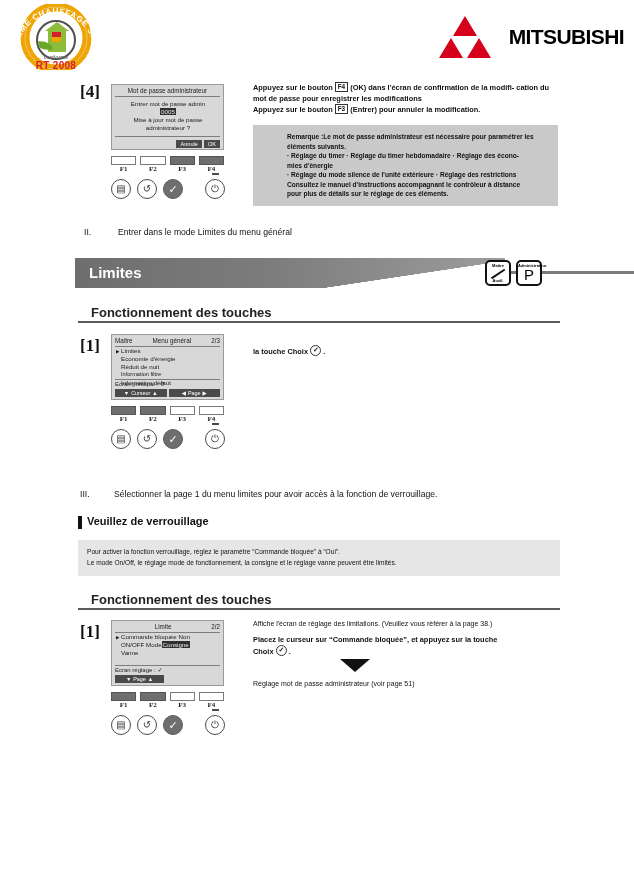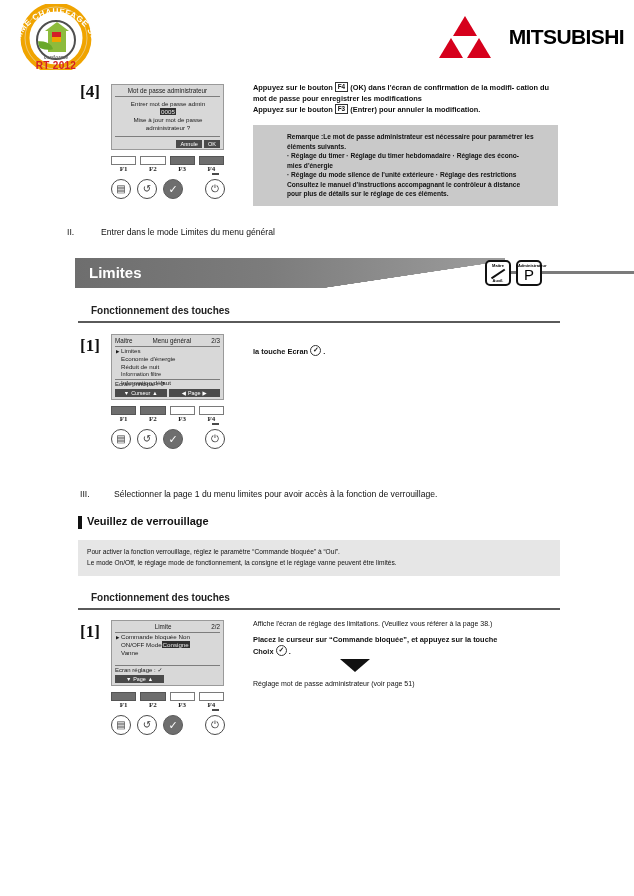--- a/index.html
+++ b/index.html
@@ -170,21 +170,21 @@
   }
   .badge-ma { left:410px; }
   .badge-p  { left:441px; }
   .bd-top { position:absolute; left:0; right:0; top:1px; text-align:center; font-size:4px; font-weight:bold; }
   .bd-bot { position:absolute; left:0; right:0; bottom:1px; text-align:center; font-size:4px; font-weight:bold; }
   .bd-slash { position:absolute; left:3px; right:3px; top:11px; height:1.6px; background:#111; transform:rotate(-34deg); }
   .bd-p { position:absolute; left:0; right:0; top:5px; text-align:center; font-size:15px; font-weight:normal; line-height:16px; }
 
   
   .sec-head {
-    position:absolute; font-size:10px; font-weight:bold; color:#222;padding-left:13px;
+    position:absolute; font-size:13px; font-weight:bold; color:#222;padding-left:13px;
   }
   .sec-rule { position:absolute; height:1.5px; background:#5a5a5a; }
 
   
   .sub-head { position:absolute; font-size:11px; font-weight:bold; color:#111; padding-left:7px; }
   .sub-bar { position:absolute; width:4px; height:13px; background:#111; }
 
   .info-box {
     position:absolute; background:#e6e6e6; font-size:6.6px; line-height:1.65;
     color:#111; padding:7px 9px;
@@ -214,21 +214,21 @@
     </svg>
     <div class="eco-inner">
       <div class="eco-house">
         <div class="eco-stripe eco-s1"></div>
         <div class="eco-stripe eco-s2"></div>
         <div class="eco-stripe eco-s3"></div>
       </div>
       <div class="eco-leaf"></div>
     </div>
     <div class="eco-conforme">conforme</div>
-    <div class="eco-rt">RT 2012</div>
+    <div class="eco-rt">RT 2008</div>
   </div>
 
   <div class="me-logo">
     <div class="me-mark">
       <svg viewBox="0 0 56 44" width="56" height="44">
         <polygon points="28,2 40,22 16,22" fill="#d6001c"></polygon>
         <polygon points="14,24 26,44 2,44" fill="#d6001c"></polygon>
         <polygon points="42,24 54,44 30,44" fill="#d6001c"></polygon>
       </svg>
     </div>
@@ -301,21 +301,21 @@
   <span>(Entrer) pour annuler la modification.</span>
 </div>
 
 <div class="note-box" style="left:253px; top:125px; width:305px; white-space:pre-line;">Remarque :Le mot de passe administrateur est nécessaire pour paramétrer les éléments suivants.
 · Réglage du timer · Réglage du timer hebdomadaire · Réglage des écono-
 mies d'énergie
 · Réglage du mode silence de l'unité extérieure · Réglage des restrictions
 Consultez le manuel d'instructions accompagnant le contrôleur à distance
 pour plus de détails sur le réglage de ces éléments.</div>
 
-<div class="roman" style="left:67px; top:227px;">
+<div class="roman" style="left:84px; top:227px;">
   <span class="num">II.</span><span>Entrer dans le mode Limites du menu général</span>
 </div>
 
 <div class="banner">
   <div class="banner-bar"></div>
   <div class="banner-wedge"></div>
   <div class="banner-line"></div>
   <div class="banner-title">Limites</div>
 
   <div class="badge badge-ma">
@@ -401,21 +401,21 @@
     </div>
     <div class="cbtn" style="left:110px; top:2px;">
       <span class="g">⏻</span>
     </div>
     <div class="pwr-dash" style="left:117px; top:-4px;"></div>
   </div>
 </div>
 
 <div class="body-txt" style="left:253px; top:334px; width:308px;">
   <br>
-  <span>la touche Ecran</span>
+  <span>la touche Choix</span>
   <span class="inline-circ"></span> .
 </div>
 
 <div class="roman" style="left:80px; top:489px;">
   <span class="num">III.</span><span>Sélectionner la page 1 du menu limites pour avoir accès à la fonction de verrouillage.</span>
 </div>
 
 <div class="sub-bar" style="left:78px; top:516px;"></div>
 <div class="sub-head" style="left:80px; top:515px;">Veuillez de verrouillage</div>
 

